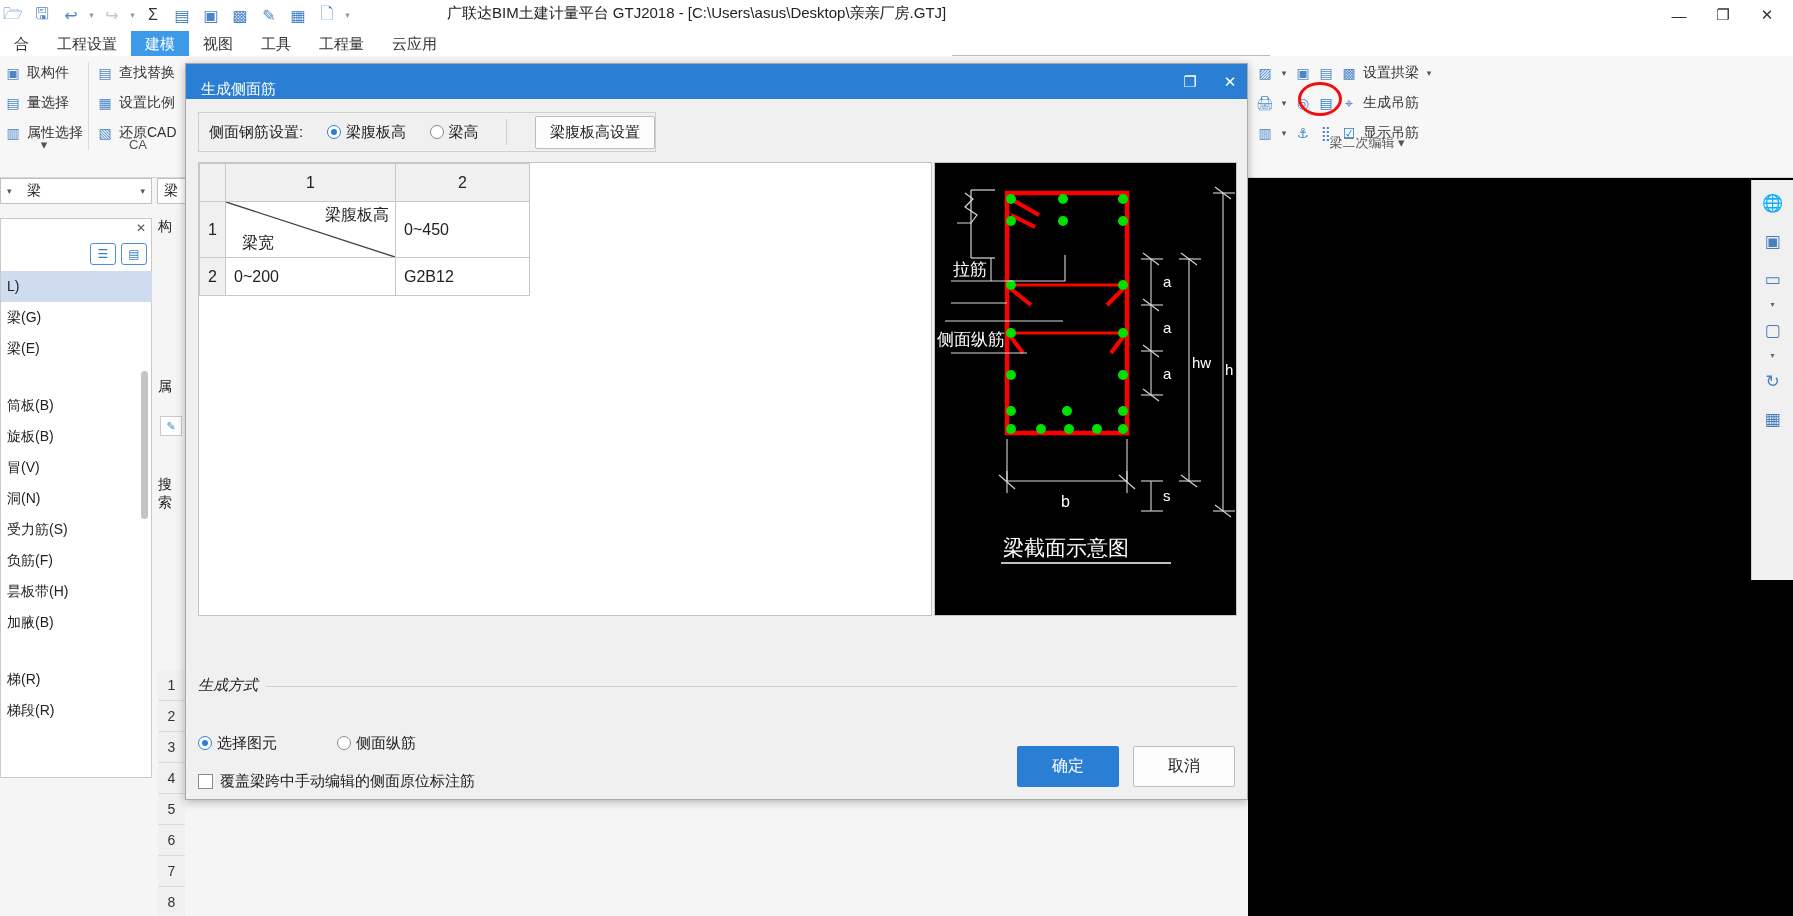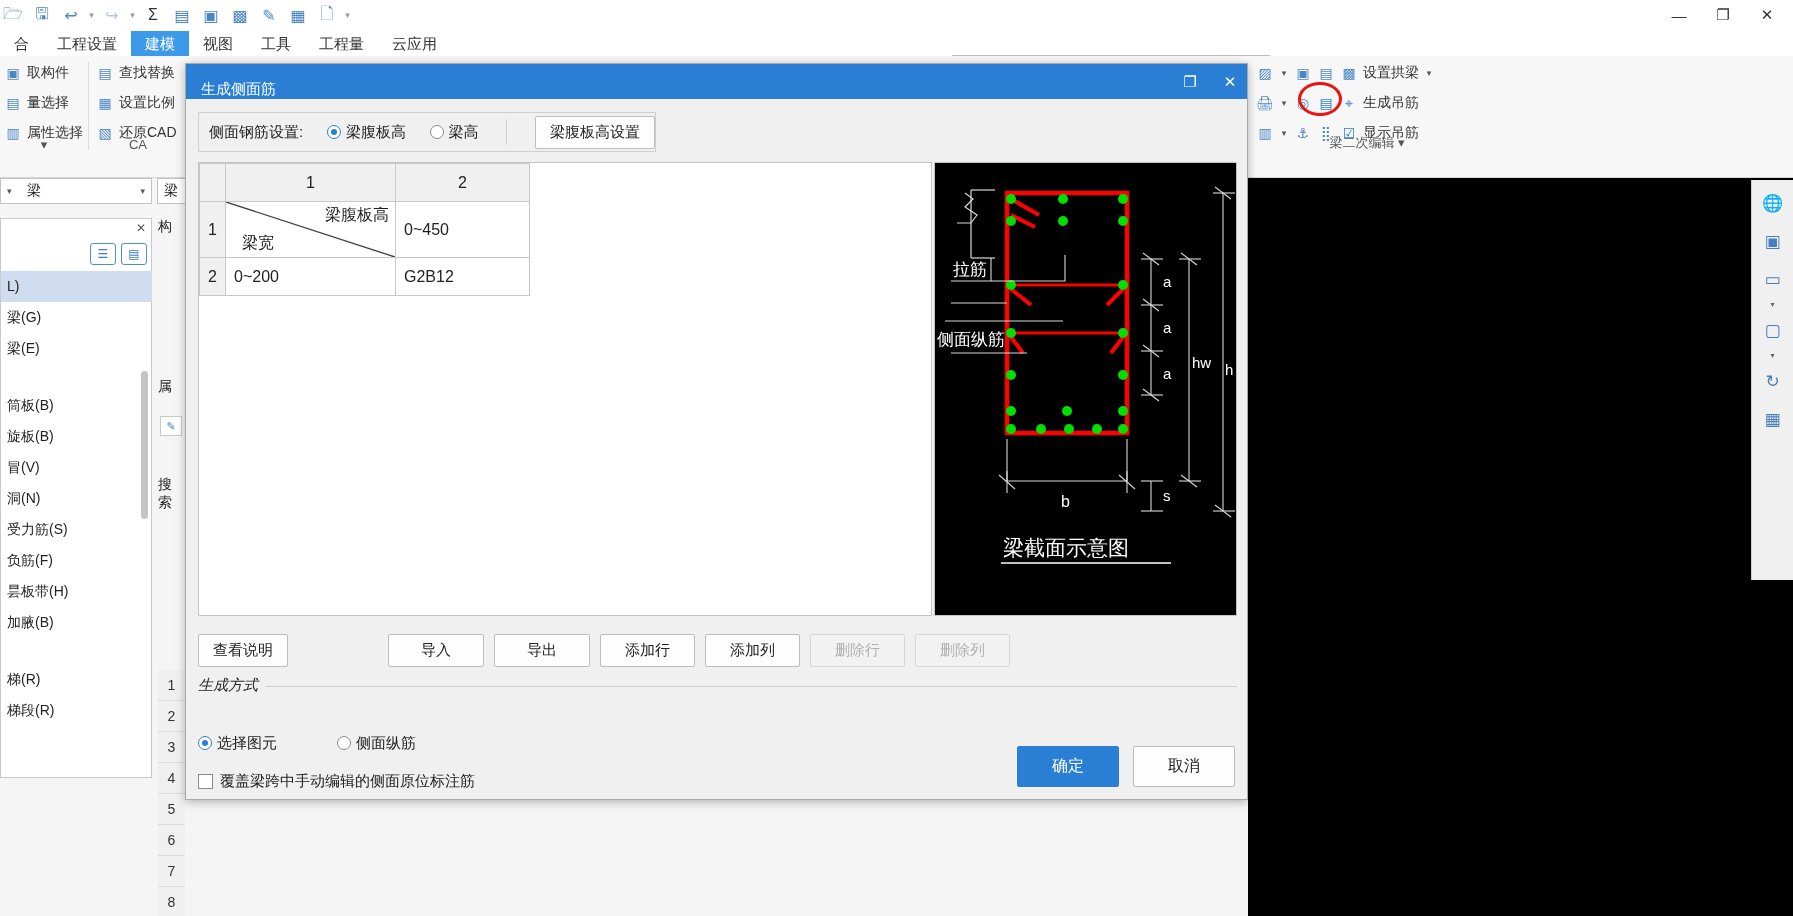--- a/index.html
+++ b/index.html
@@ -244,20 +244,21 @@
       <div class="sep">▾</div>
       <div class="qicon" style="color:#333">Σ</div>
       <div class="qicon">▤</div>
       <div class="qicon">▣</div>
       <div class="qicon">▩</div>
       <div class="qicon">✎</div>
       <div class="qicon">▦</div>
       <div class="qicon">🗋</div>
       <div class="sep">▾</div>
     </div>
+    <div class="apptitle">广联达BIM土建计量平台 GTJ2018 - [C:\Users\asus\Desktop\亲亲厂房.GTJ]</div>
     <div class="winbtns">
       <div class="wb">—</div>
       <div class="wb">❐</div>
       <div class="wb">✕</div>
     </div>
   </div>
 
   <div class="menubar">
     <div class="menuitems">
       <div class="mi">合</div>
@@ -593,30 +594,20 @@
           <line x1="72" y1="276" x2="72" y2="318"></line>
           <line x1="192" y1="276" x2="192" y2="318"></line>
         </g>
         <text x="126" y="344" fill="#ffffff" font-size="16">b</text>
 
         <text x="68" y="392" fill="#ffffff" font-size="21" font-family="'Liberation Sans',sans-serif">梁截面示意图</text>
         <line x1="66" y1="400" x2="236" y2="400" stroke="#ffffff" stroke-width="1.6"></line>
       </svg>
     </div>
 
-    <div class="btnrow">
-      <button class="btn">查看说明</button>
-      <span class="spacer"></span>
-      <button class="btn" style="padding:6px 32px">导入</button>
-      <button class="btn" style="padding:6px 32px">导出</button>
-      <button class="btn" style="padding:6px 24px">添加行</button>
-      <button class="btn" style="padding:6px 24px">添加列</button>
-      <button class="btn dis" style="padding:6px 24px">删除行</button>
-      <button class="btn dis" style="padding:6px 24px">删除列</button>
-    </div>
 
     <div class="fieldset">
       <div class="fsline"></div>
       <div class="fslegend">生成方式</div>
       <div class="fsbody">
         <div class="fsrow">
           <label class="radio on">
             <span class="rb"></span>
             <span>选择图元</span>
           </label>

